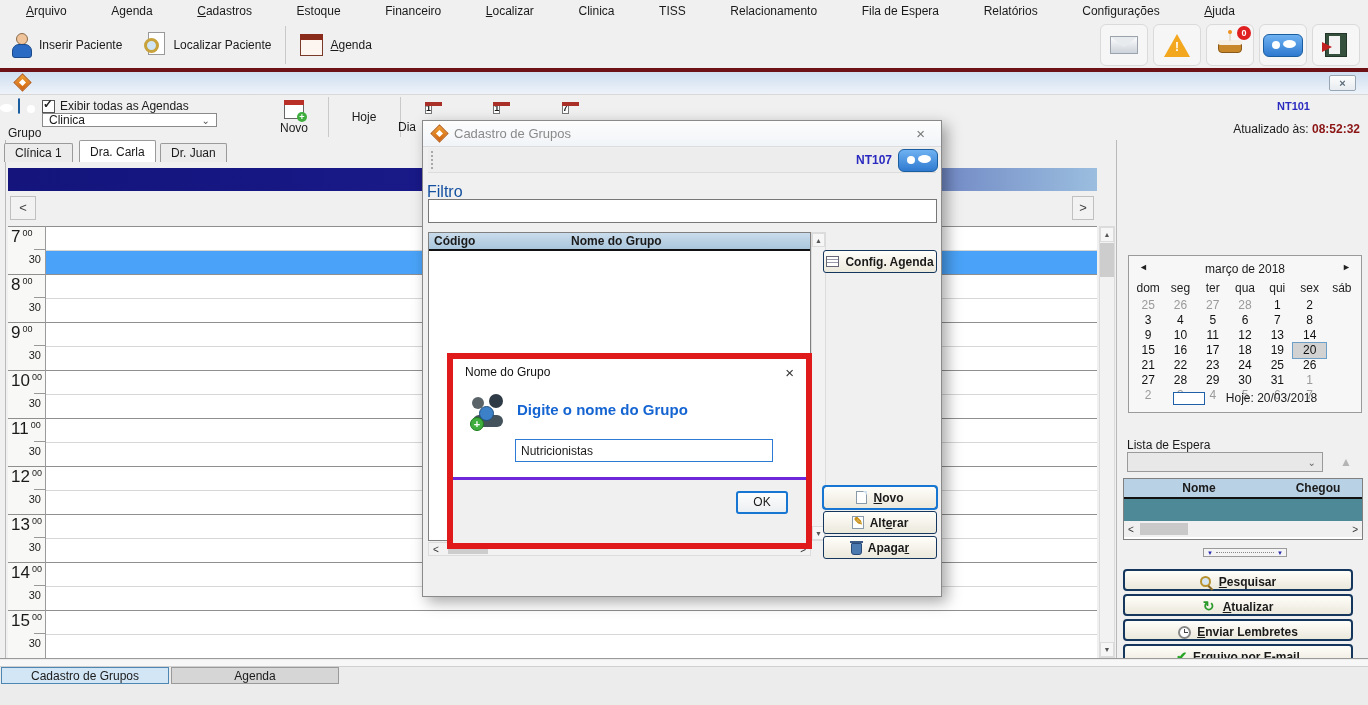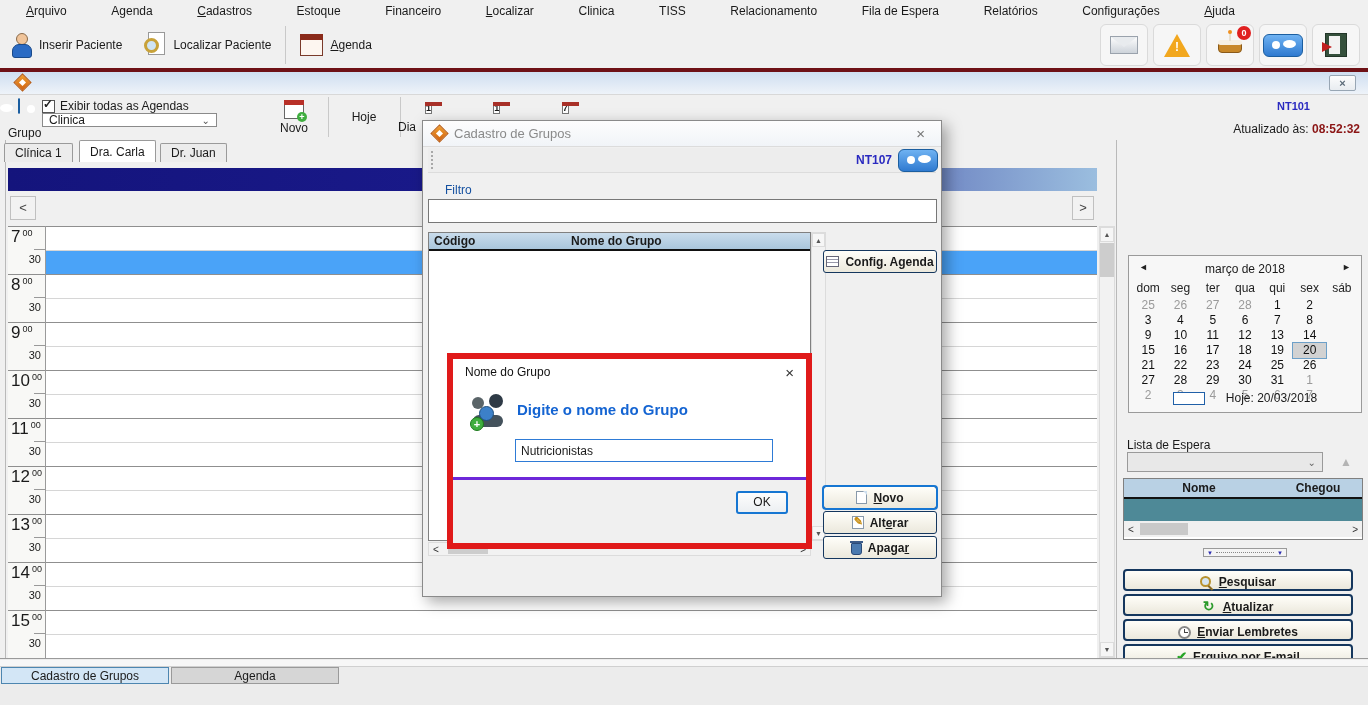--- a/index.html
+++ b/index.html
@@ -117,21 +117,21 @@
 
   
   #dialog { left:422px; top:120px; width:520px; height:477px; background:#f0f0f0; border:1px solid #8a8a8a; box-shadow:5px 5px 14px rgba(0,0,0,.35); z-index:10; }
   #dlg-title { left:0; top:0; width:518px; height:26px; background:linear-gradient(#fdfdfd,#f1f4f8); border-bottom:1px solid #dcdcdc; display:flex; align-items:center; padding:0 10px; gap:8px; }
   #dlg-title .txt { color:#8a8a8a; font-size:13px; flex:1; }
   #dlg-title .x { color:#777; font-size:15px; padding:0 6px; }
   #dlg-strip { left:5px; top:27px; width:508px; height:25px; background:#ededed; border-bottom:1px solid #dcdcdc; display:flex; align-items:center; }
   #dlg-strip .grip { width:3px; height:18px; border-left:2px dotted #a8a8a8; margin-left:3px; }
   #dlg-nt { margin-left:auto; color:#2a2ac0; font-weight:bold; font-size:12px; padding-right:6px; }
   #dlg-chat { position:relative; margin-right:-2px; }
-  #dlg-filtro { left:22px; top:62px; color:#1450a0; font-size:12px; }
+  #dlg-filtro { left:4px; top:62px; color:#1450a0; font-size:16px; }
   #dlg-filter-input { left:5px; top:78px; width:509px; height:24px; background:#fff; border:1px solid #777; padding:0 6px; font-size:12px; }
   #dlg-table { left:5px; top:111px; width:383px; height:309px; border:1px solid #808080; background:#fff; }
   #dlg-thead { display:flex; height:18px; background:linear-gradient(#c9dcec,#aac6dc); border-bottom:2px solid #111; font-weight:bold; }
   #dlg-thead .c1 { width:130px; padding-left:5px; line-height:17px; }
   #dlg-thead .c2 { flex:1; line-height:17px; padding-left:12px; }
   #dlg-vscroll { position:absolute; right:-16px; top:-1px; width:15px; height:309px; background:#f2f2f2; border:1px solid #dcdcdc; }
   #dlg-vscroll .sb-arrow { position:absolute; left:0; width:13px; height:14px; }
   #dlg-vscroll .up { top:0; } #dlg-vscroll .down { bottom:0; }
   #dlg-hscroll { left:5px; top:421px; width:383px; height:14px; background:#f2f2f2; border:1px solid #dcdcdc; display:flex; align-items:center; justify-content:space-between; padding:0 4px; font-size:10px; color:#333; }
   .dlgbtn { position:absolute; left:400px; width:114px; height:23px; border:1px solid #15375e; border-radius:3px; background:linear-gradient(#fffef9,#ebe8dc); font-weight:bold; font-size:12px; display:flex; align-items:center; justify-content:center; gap:6px; }

